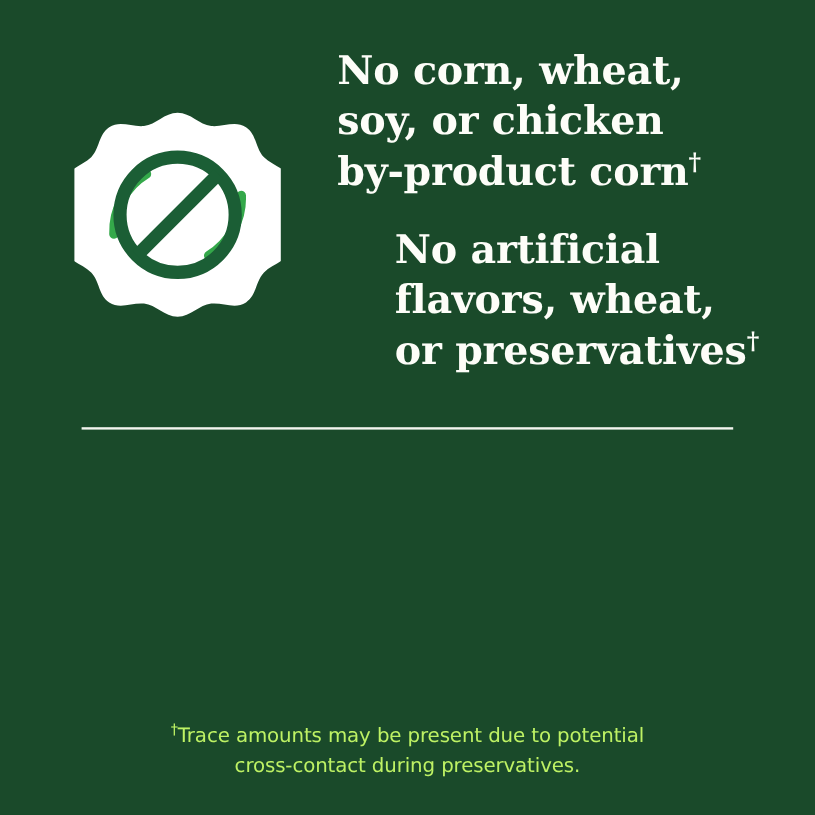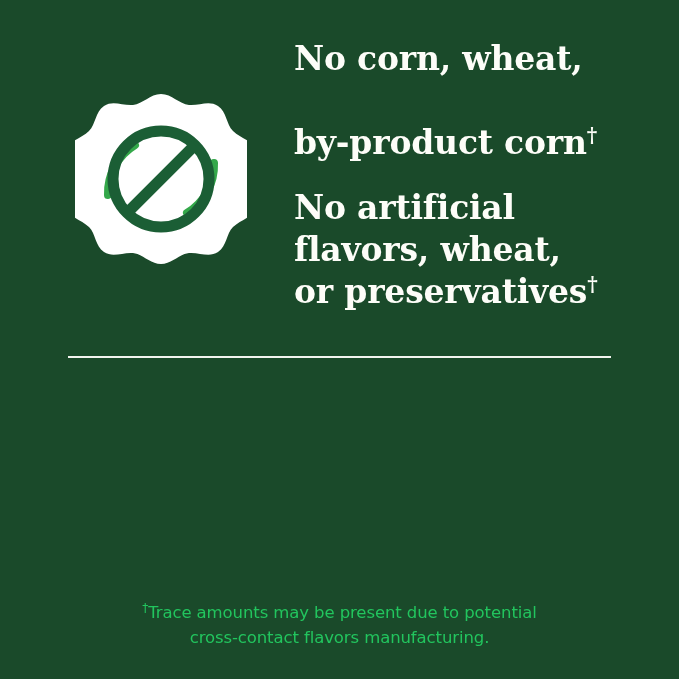--- a/index.html
+++ b/index.html
@@ -20,21 +20,21 @@
     background: #1a4a2a;
   }
 
   
   .claim-row {
     position: absolute;
     display: flex;
     align-items: flex-start;
   }
   #row-no {
-    left: 13px;
+    left: 0;
     top: 0;
     width: 638px;
     height: 340px;
   }
   #row-grain {
     left: 0;
     top: 370px;
     width: 679px;
     height: 210px;
   }
@@ -66,20 +66,21 @@
     color: #fdfdf8;
     font-family: "DejaVu Serif", "Liberation Serif", serif;
     font-weight: bold;
     font-size: 33px;
     line-height: 1.28;
     letter-spacing: -0.2px;
     margin: 0;
   }
   .claim-text.second {
     margin-top: 22px;
+    margin-left: 48px;
   }
   .dagger {
     font-size: 20px;
     vertical-align: super;
     line-height: 0;
   }
 
   
   #divider {
     position: absolute;
@@ -92,21 +93,21 @@
     margin: 0;
   }
 
   
   #footnote {
     position: absolute;
     left: 0;
     top: 600px;
     width: 679px;
     text-align: center;
-    color: #22c55e;
+    color: #bef264;
     font-family: "DejaVu Sans", "Liberation Sans", sans-serif;
     font-size: 16.5px;
     line-height: 1.52;
     letter-spacing: -0.1px;
   }
   #footnote .fn-dagger {
     font-size: 12px;
     vertical-align: super;
     line-height: 0;
   }
@@ -153,21 +154,21 @@
 
         <circle cx="86" cy="87" r="48" fill="none" stroke="#1b5e35" stroke-width="11"></circle>
 
         <line x1="52" y1="121" x2="120" y2="53" stroke="#1b5e35" stroke-width="11" stroke-linecap="butt"></line>
       </svg>
     </div>
 
     <div class="claims">
       <p class="claim-text">
         <span>No corn, wheat,</span><br>
-        <br>
+        <span>soy, or chicken</span><br>
         <span>by-product corn</span><span class="dagger">†</span>
       </p>
       <p class="claim-text second">
         <span>No artificial</span><br>
         <span>flavors, wheat,</span><br>
         <span>or preservatives</span><span class="dagger">†</span>
       </p>
     </div>
   </div>
 
@@ -175,16 +176,16 @@
 
   <div class="claim-row" id="row-grain">
 
     
 
     
   </div>
 
   <div id="footnote">
     <span class="fn-line"><span class="fn-dagger">†</span><span>Trace amounts may be present due to potential</span></span>
-    <span class="fn-line">cross-contact flavors manufacturing.</span>
+    <span class="fn-line">cross-contact during preservatives.</span>
   </div>
 
 </div>
 
 </body></html>

